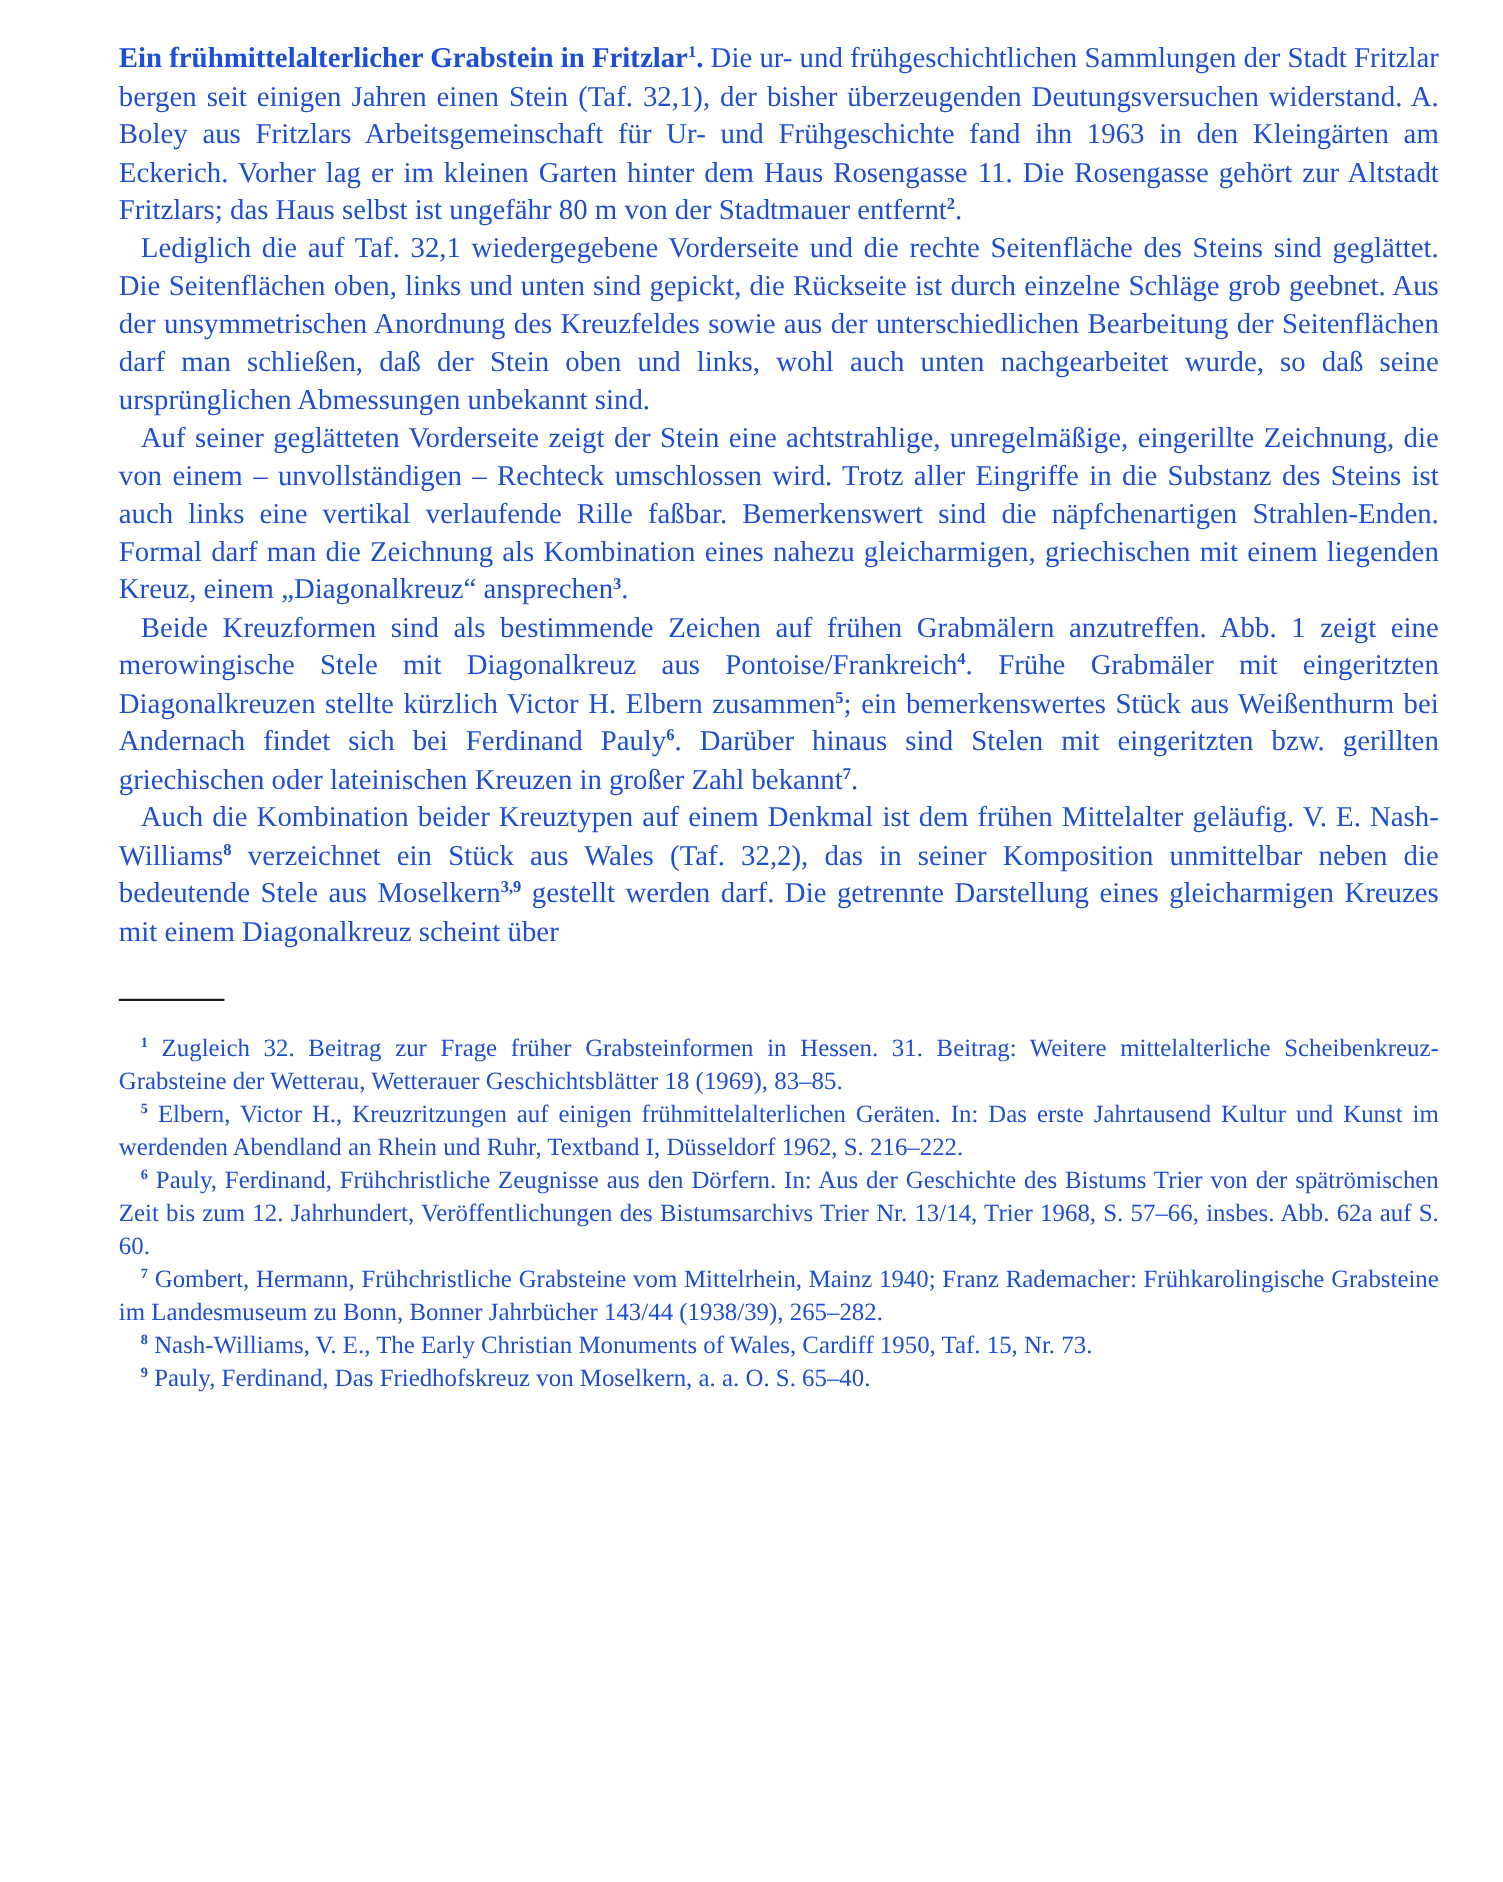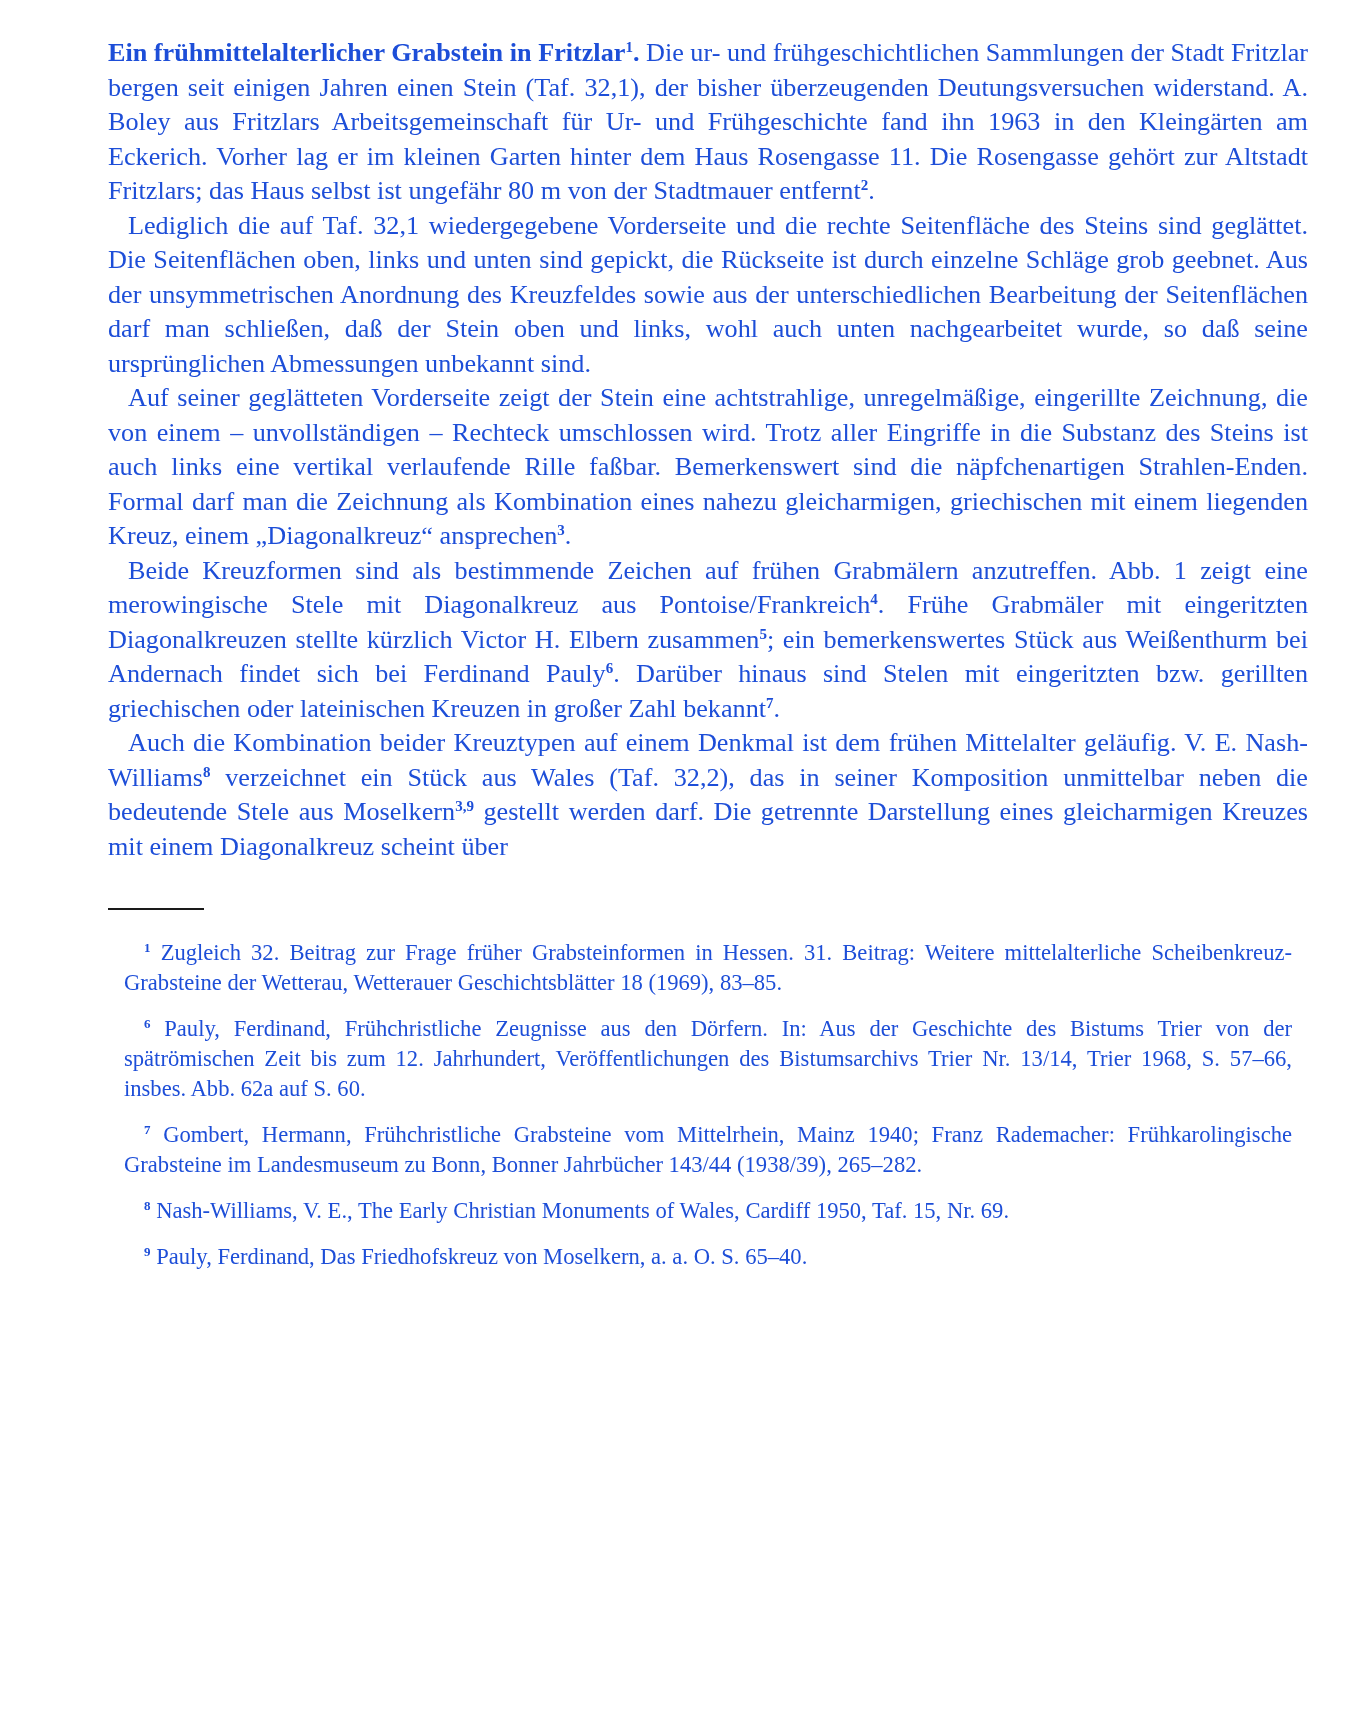--- a/index.html
+++ b/index.html
@@ -30,21 +30,21 @@
     font-weight: bold;
   }
   .rule {
     width: 96px;
     height: 0;
     border-top: 2px solid #1a1a1a;
     margin: 44px 0 0 0;
   }
   .notes { margin-top: 28px; }
   .notes p {
-    margin: 16px;
+    margin: 0;
     font-size: 22.6px;
     line-height: 30px;
     text-align: justify;
     text-align-last: left;
     text-indent: 20px;
   }
   .notes sup.fn { font-size: 13px; vertical-align: 8px; }
 </style>
 </head>
 <body>
@@ -58,18 +58,19 @@
     <p><span class="para-content"><span>Lediglich die auf Taf. 32,1 wiedergegebene Vorderseite und die rechte Seitenfläche des Steins sind geglättet. Die Seitenflächen oben, links und unten sind gepickt, die Rückseite ist durch einzelne Schläge grob geebnet. Aus der unsymmetrischen Anordnung des Kreuzfeldes sowie aus der unterschiedlichen Bearbeitung der Seitenflächen darf man schließen, daß der Stein oben und links, wohl auch unten nachgearbeitet wurde, so daß seine ursprünglichen Abmessungen unbekannt sind.</span></span></p>
     <p><span class="para-content"><span>Auf seiner geglätteten Vorderseite zeigt der Stein eine achtstrahlige, unregelmäßige, eingerillte Zeichnung, die von einem – unvollständigen – Rechteck umschlossen wird. Trotz aller Eingriffe in die Substanz des Steins ist auch links eine vertikal verlaufende Rille faßbar. Bemerkenswert sind die näpfchenartigen Strahlen-Enden. Formal darf man die Zeichnung als Kombination eines nahezu gleicharmigen, griechischen mit einem liegenden Kreuz, einem „Diagonalkreuz“ ansprechen</span><sup class="fn">3</sup><span>.</span></span></p>
     <p><span class="para-content"><span>Beide Kreuzformen sind als bestimmende Zeichen auf frühen Grabmälern anzutreffen. Abb. 1 zeigt eine merowingische Stele mit Diagonalkreuz aus Pontoise/Frankreich</span><sup class="fn">4</sup><span>. Frühe Grabmäler mit eingeritzten Diagonalkreuzen stellte kürzlich Victor H. Elbern zusammen</span><sup class="fn">5</sup><span>; ein bemerkenswertes Stück aus Weißenthurm bei Andernach findet sich bei Ferdinand Pauly</span><sup class="fn">6</sup><span>. Darüber hinaus sind Stelen mit eingeritzten bzw. gerillten griechischen oder lateinischen Kreuzen in großer Zahl bekannt</span><sup class="fn">7</sup><span>.</span></span></p>
     <p><span class="para-content"><span>Auch die Kombination beider Kreuztypen auf einem Denkmal ist dem frühen Mittelalter geläufig. V. E. Nash-Williams</span><sup class="fn">8</sup><span> verzeichnet ein Stück aus Wales (Taf. 32,2), das in seiner Komposition unmittelbar neben die bedeutende Stele aus Moselkern</span><sup class="fn">3,9</sup><span> gestellt werden darf. Die getrennte Darstellung eines gleicharmigen Kreuzes mit einem Diagonalkreuz scheint über</span></span></p>
   </div>
 
   <div class="rule"></div>
 
   <div class="notes" id="notes">
       <p><sup class="fn">1</sup><span> Zugleich 32. Beitrag zur Frage früher Grabsteinformen in Hessen. 31. Beitrag: Weitere mittelalterliche Scheibenkreuz-Grabsteine der Wetterau, Wetterauer Geschichtsblätter 18 (1969), 83–85.</span></p>
+      <p><sup class="fn">5</sup><span> Elbern, Victor H., Kreuzritzungen auf einigen frühmittelalterlichen Geräten. In: Das erste Jahrtausend Kultur und Kunst im werdenden Abendland an Rhein und Ruhr, Textband I, Düsseldorf 1962, S. 216–222.</span></p>
       <p><sup class="fn">6</sup><span> Pauly, Ferdinand, Frühchristliche Zeugnisse aus den Dörfern. In: Aus der Geschichte des Bistums Trier von der spätrömischen Zeit bis zum 12. Jahrhundert, Veröffentlichungen des Bistumsarchivs Trier Nr. 13/14, Trier 1968, S. 57–66, insbes. Abb. 62a auf S. 60.</span></p>
       <p><sup class="fn">7</sup><span> Gombert, Hermann, Frühchristliche Grabsteine vom Mittelrhein, Mainz 1940; Franz Rademacher: Frühkarolingische Grabsteine im Landesmuseum zu Bonn, Bonner Jahrbücher 143/44 (1938/39), 265–282.</span></p>
-      <p><sup class="fn">8</sup><span> Nash-Williams, V. E., The Early Christian Monuments of Wales, Cardiff 1950, Taf. 15, Nr. 69.</span></p>
+      <p><sup class="fn">8</sup><span> Nash-Williams, V. E., The Early Christian Monuments of Wales, Cardiff 1950, Taf. 15, Nr. 73.</span></p>
       <p><sup class="fn">9</sup><span> Pauly, Ferdinand, Das Friedhofskreuz von Moselkern, a. a. O. S. 65–40.</span></p>
     </div>
 </div>
 
 </body></html>

